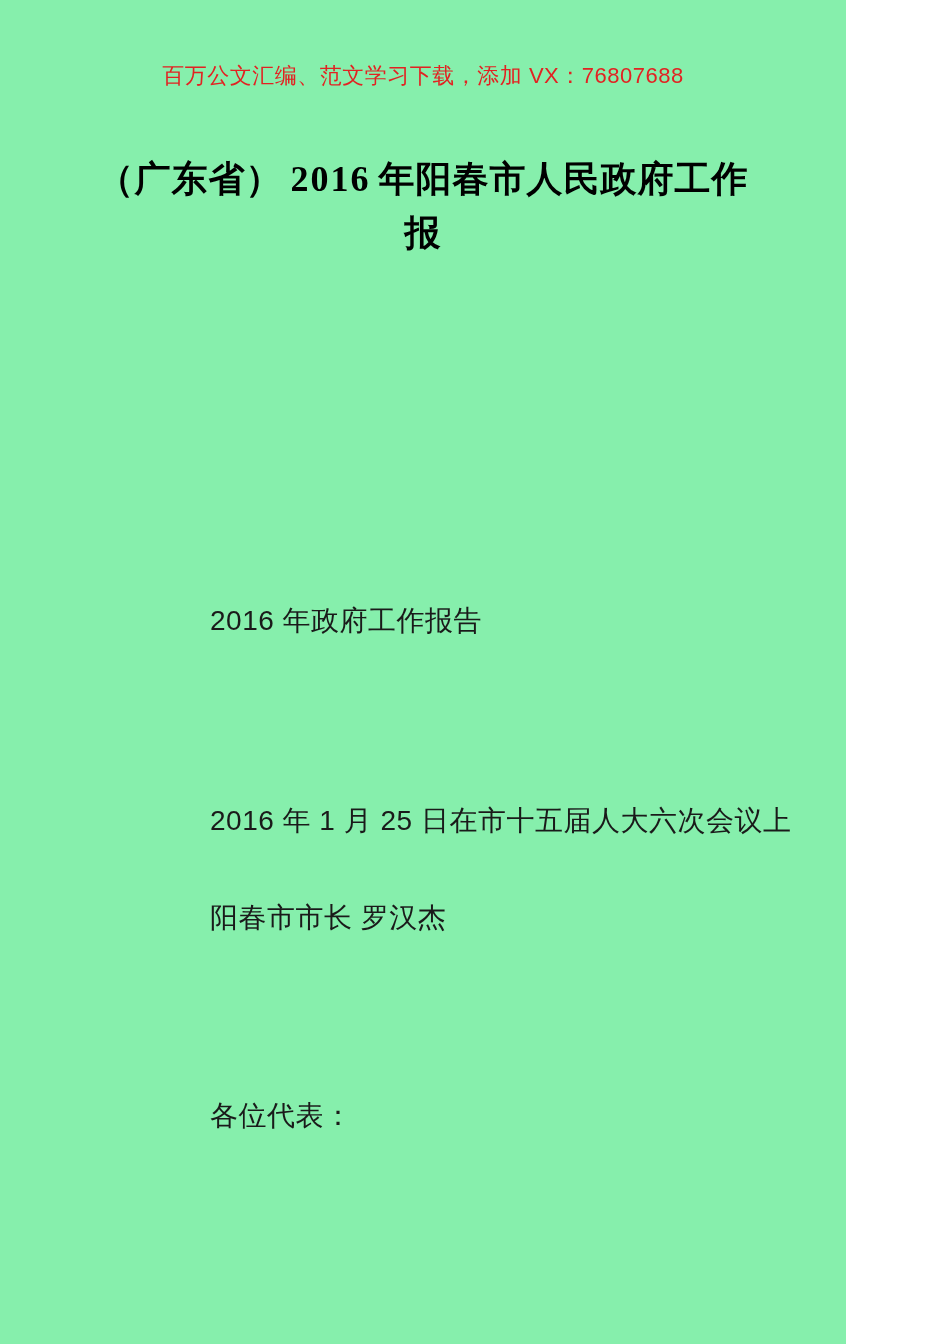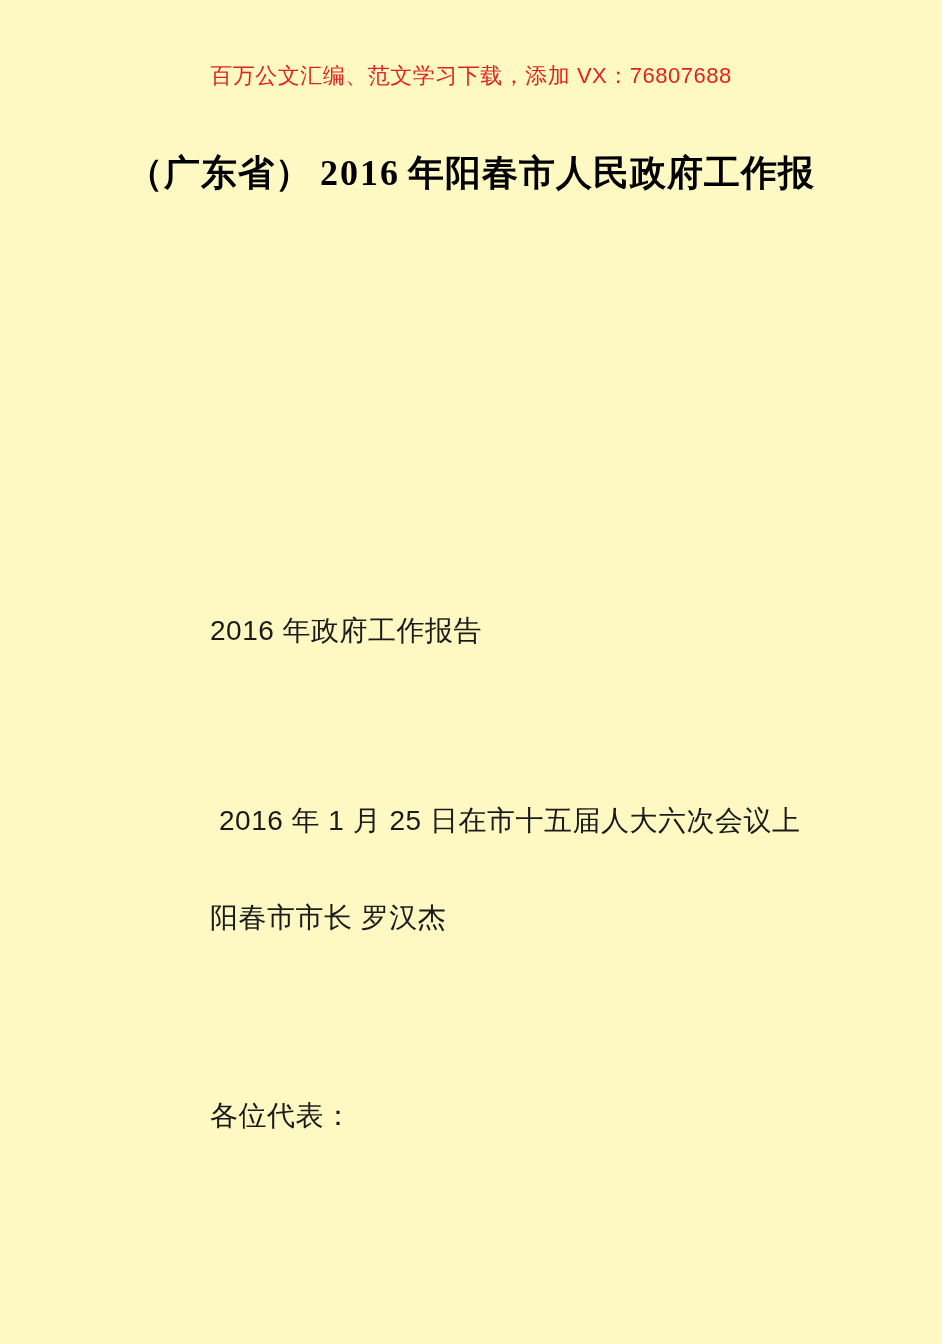--- a/index.html
+++ b/index.html
@@ -2,43 +2,43 @@
 <html><head>
 <meta charset="utf-8">
 <style>
   html, body {
     margin: 0;
     padding: 0;
     background: #ffffff;
   }
   .page {
     position: relative;
-    width: 942px;
+    width: 846px;
     height: 1344px;
-    background: #fef9c3;
+    background: #86efac;
     overflow: hidden;
     font-family: "Liberation Sans", "DejaVu Sans", sans-serif;
   }
   .watermark {
     position: absolute;
     top: 61px;
     left: 0;
     right: 0;
     text-align: center;
     font-size: 22px;
     line-height: 30px;
     color: #e22222;
     letter-spacing: 0.5px;
   }
   .doc-title {
     position: absolute;
     top: 134px;
     left: 70px;
     right: 70px;
-    margin: 12px;
+    margin: 18px;
     text-align: center;
     font-size: 36px;
     line-height: 54px;
     font-weight: bold;
     color: #000000;
     letter-spacing: 1px;
   }
   .doc-title .serif-num {
     font-family: "Liberation Serif", "DejaVu Serif", serif;
     margin: 0 8px;
@@ -48,22 +48,22 @@
     position: absolute;
     left: 210px;
     right: 80px;
     margin: 0;
     font-size: 28px;
     line-height: 40px;
     color: #1a1a1a;
     letter-spacing: 0.5px;
     white-space: nowrap;
   }
-  .para-1 { top: 601px; margin-top: 10px; }
-  .para-2 { top: 801px; margin-left: 9px; }
+  .para-1 { top: 601px; }
+  .para-2 { top: 801px; }
   .para-3 { top: 898px; }
   .para-4 { top: 1096px; }
 </style>
 </head>
 <body>
 
 <div class="page">
 
   <div class="watermark">百万公文汇编、范文学习下载，添加 VX：76807688</div>
 

